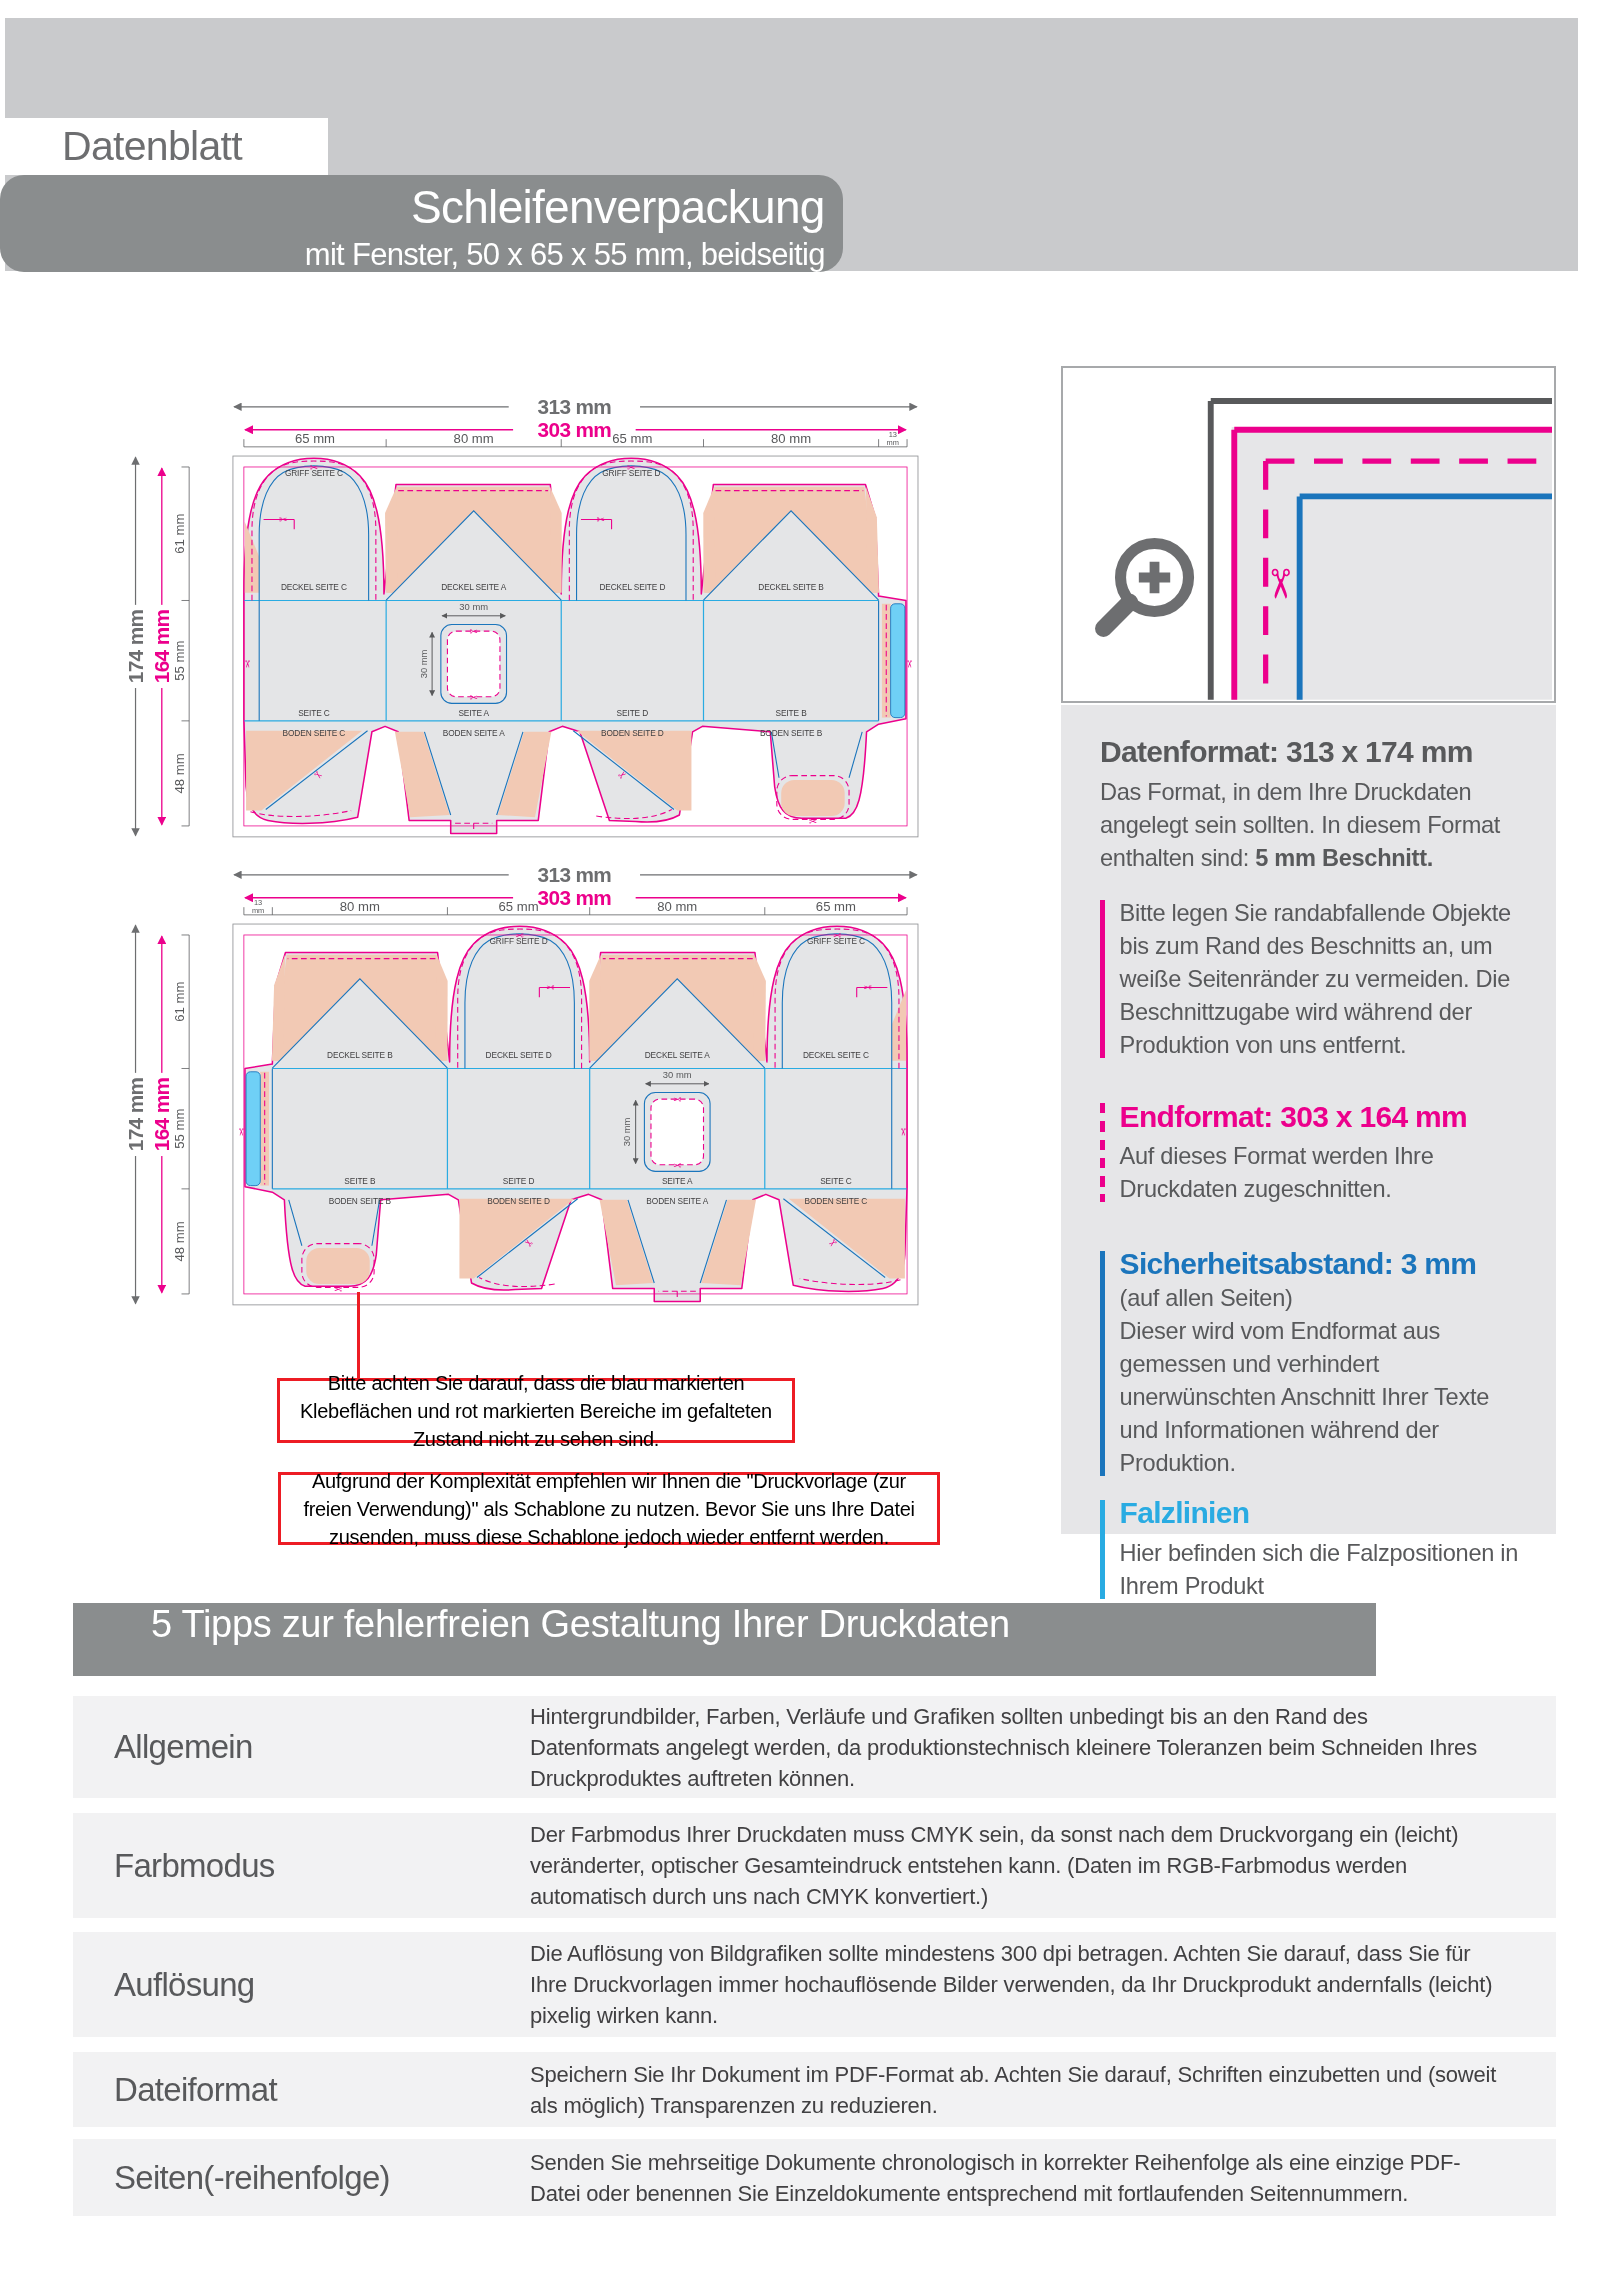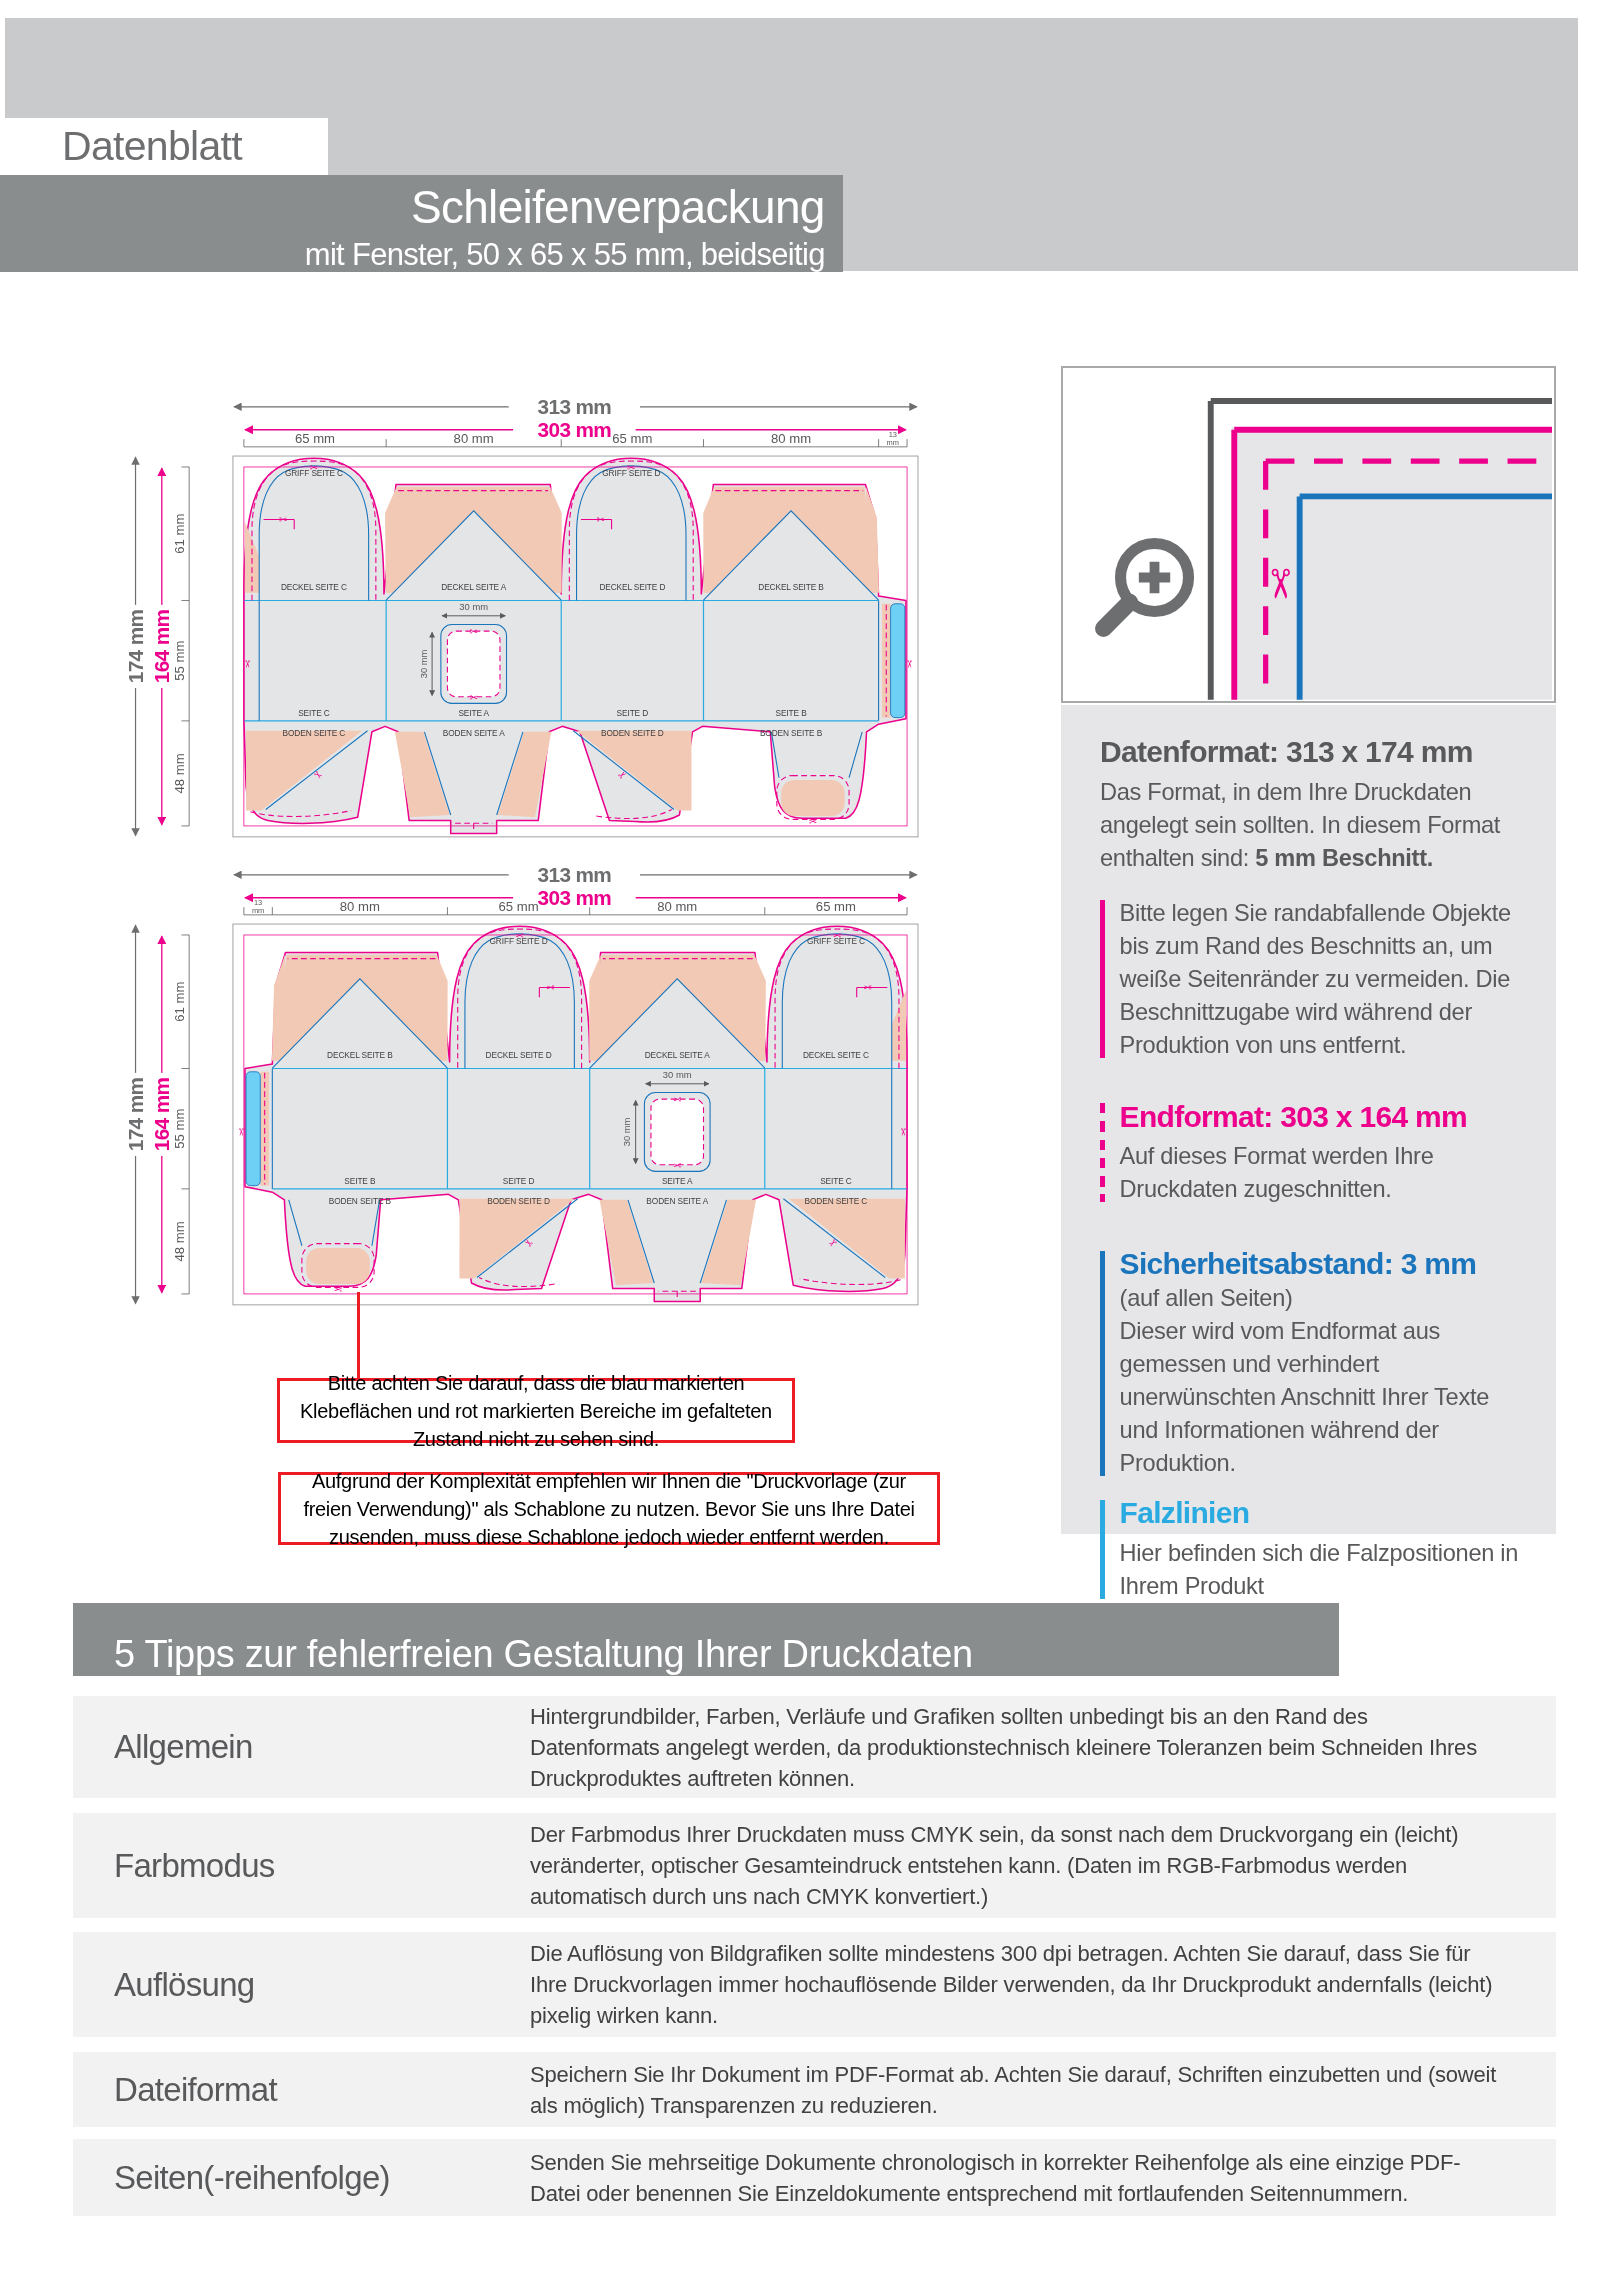--- a/index.html
+++ b/index.html
@@ -3,21 +3,21 @@
 <meta charset="utf-8">
 <style>
   html,body{margin:0;padding:0;background:#fff;}
   .page{position:relative;width:1623px;height:2295px;background:#fff;overflow:hidden;
         font-family:"Liberation Sans",sans-serif;color:#414042;}
   .abs{position:absolute;}
   
   .topband{left:5.2px;top:18.3px;width:1573px;height:253px;background:#c9cacc;}
   .titlebox{left:0;top:118px;width:328px;height:57px;background:#fff;display:flex;align-items:center;}
   .titlebox span{padding-left:62px;font-size:41px;font-weight:400;color:#6d6e70;letter-spacing:-0.7px;}
-  .banner{left:0;top:175px;width:843px;height:97px;background:#8a8d8e;color:#fff;text-align:right;}
+  .banner{left:0;top:175px;width:843px;height:97px;background:#8a8d8e;color:#fff;text-align:right;border-radius:24px;}
   .banner .t1{margin:5.2px 18.3px 0 0;font-size:46px;letter-spacing:-0.7px;}
   .banner .t2{margin:2.6px 18.3px 0 0;font-size:31px;letter-spacing:-0.7px;}
   
   svg text{font-family:"Liberation Sans",sans-serif;}
   .lbl{font-size:3.8px;fill:#414042;letter-spacing:-.05px;}
   .dimtxt{font-size:9.5px;font-weight:bold;fill:#6d6e70;letter-spacing:-.3px;}
   .dimtxtM{font-size:9.5px;font-weight:bold;fill:#ec008c;letter-spacing:-.3px;}
   .seg{font-size:6px;fill:#58595b;}
   .seg-sm{font-size:3.4px;fill:#58595b;}
   .wdim{font-size:4.3px;fill:#58595b;}
@@ -37,21 +37,21 @@
   .bar.solidM{background:#ec008c;}
   .bar.dashM{background:repeating-linear-gradient(to bottom,#ec008c 0 10.5px,transparent 10.5px 18.3px);}
   .bar.solidB{background:#1b75bc;}
   .bar.solidC{background:#29abe2;}
   .hM{color:#ec008c;} .hB{color:#1b75bc;} .hC{color:#29abe2;}
   .subB{font-size:25px;color:#1b75bc;margin:0 0 3.9px 0;letter-spacing:-0.3px;}
   
   .noteline{background:#ed1c24;}
   .notebox{background:#fff;border:3.3px solid #ed1c24;box-sizing:border-box;display:flex;align-items:center;justify-content:center;text-align:center;font-size:20px;line-height:28px;color:#000;letter-spacing:-0.3px;}
   
-  .tipshead{left:73px;top:1603px;width:1266px;height:73px;background:#8a8d8e;display:flex;align-items:flex-end;}
+  .tipshead{left:73px;top:1603px;width:1266px;height:73px;background:#8a8d8e;display:flex;align-items:flex-start;padding-left:37px;}
   .tipshead span{color:#fff;font-size:38px;letter-spacing:-0.3px;padding-left:41px;font-weight:400;}
   .tiprow{left:73px;width:1483px;background:#f2f2f3;}
   .tiprow .lab{position:absolute;left:41px;top:0;bottom:0;display:flex;align-items:center;font-size:33px;font-weight:300;color:#58595b;letter-spacing:-0.7px;}
   .tiprow .bod{position:absolute;left:457px;top:0;bottom:0;width:968px;display:flex;align-items:center;font-size:22px;line-height:31px;color:#414042;letter-spacing:-0.2px;}
   .bod b{font-weight:normal;}
 </style>
 </head>
 <body>
 
 <div class="page">

